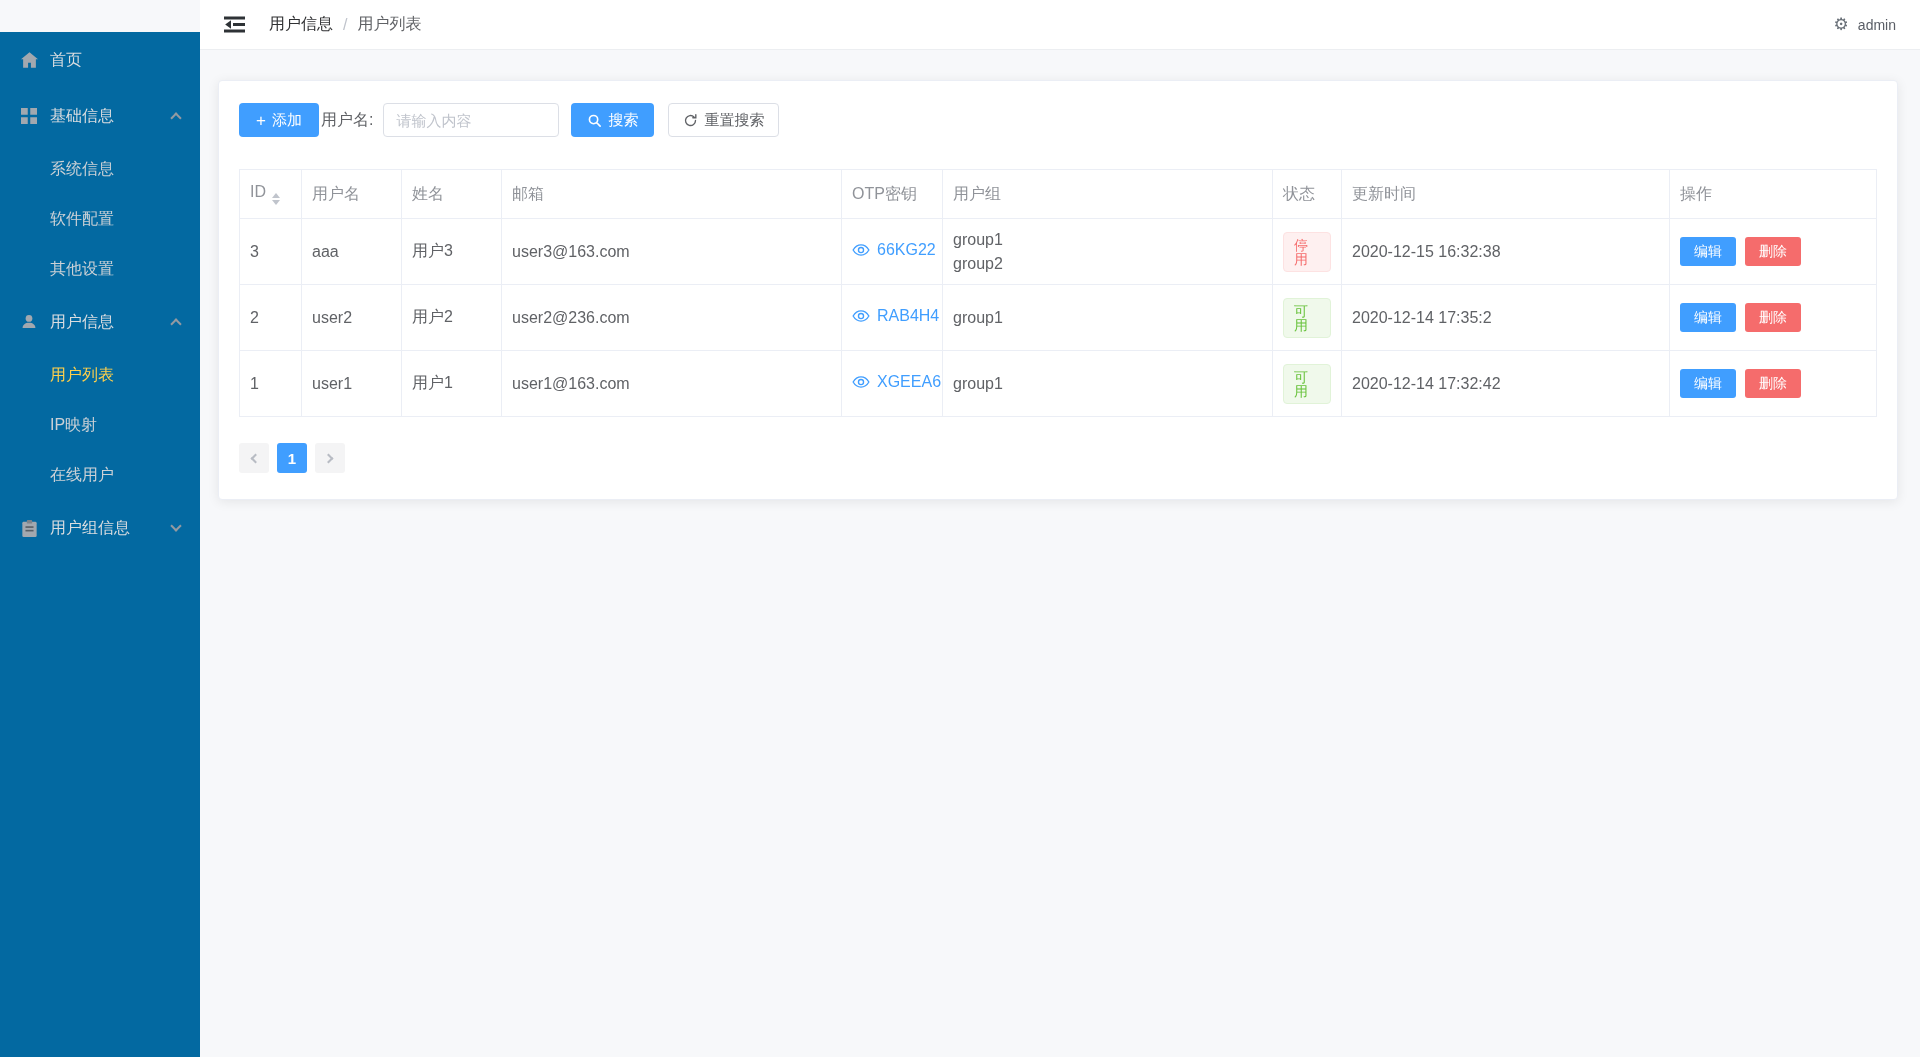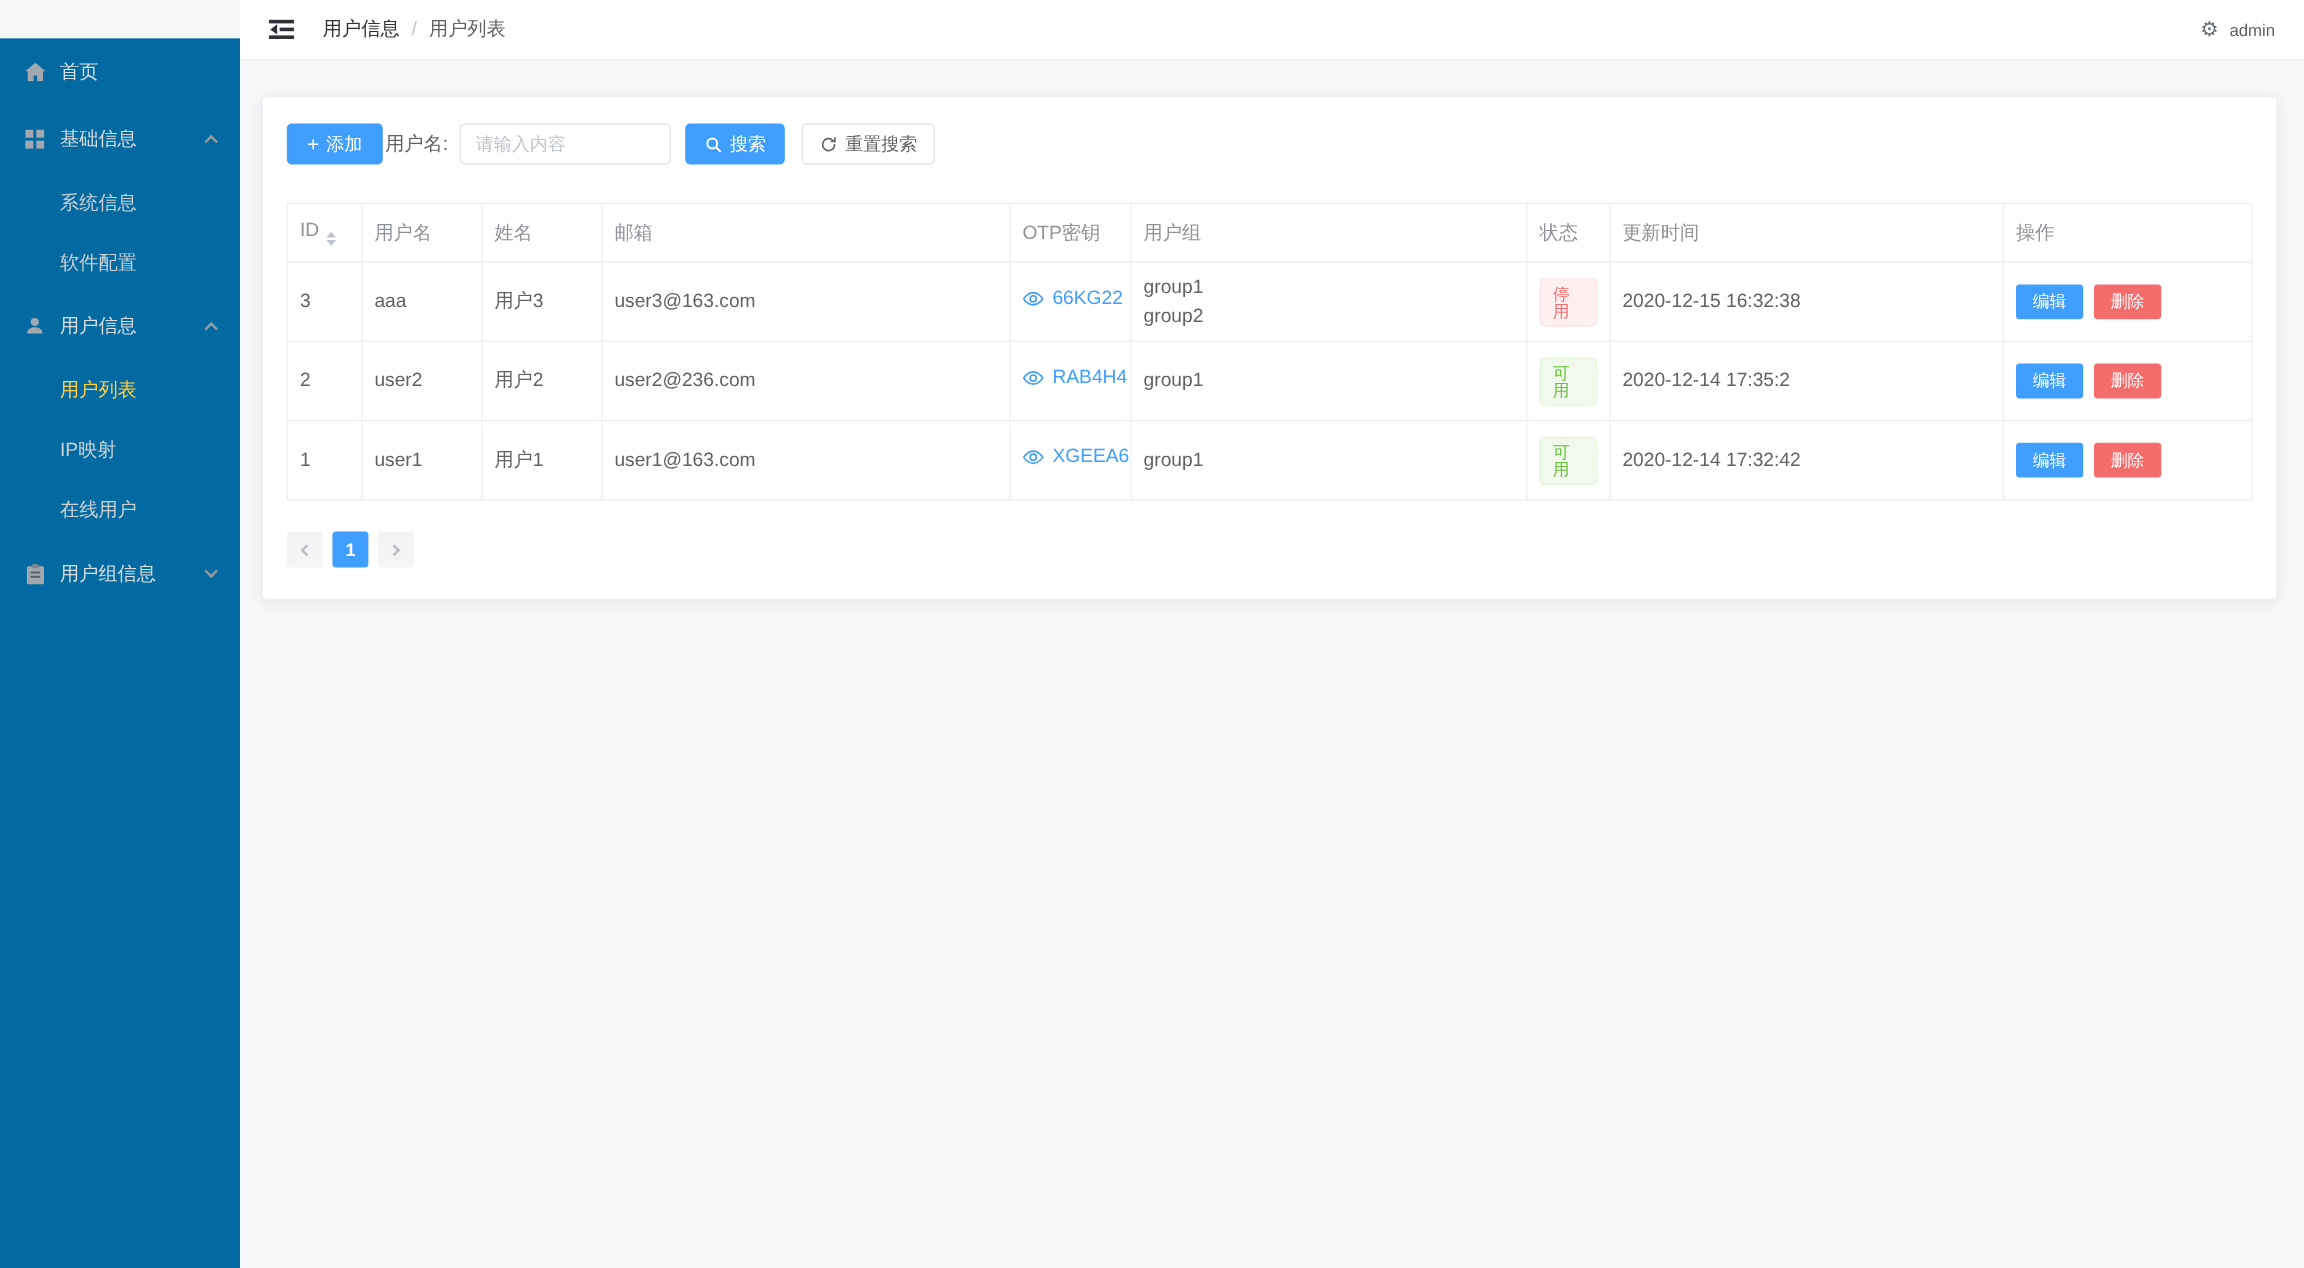--- a/index.html
+++ b/index.html
@@ -120,20 +120,21 @@
             <rect x="10.4" y="0" width="7.6" height="7.6"></rect>
             <rect x="0" y="10.4" width="7.6" height="7.6"></rect>
             <rect x="10.4" y="10.4" width="7.6" height="7.6"></rect>
           </svg>
         </span>
         <span class="mi-label">基础信息</span>
         <span class="chev up"></span>
       </div>
       <div class="submenu-item">系统信息</div>
       <div class="submenu-item">软件配置</div>
+      <div class="submenu-item">其他设置</div>
       <div class="menu-item">
         <span class="mi-icon">
           <svg width="16" height="16" viewBox="0 0 20 20" fill="#a2a8af">
             <circle cx="10" cy="5.5" r="4.2"></circle>
             <path d="M10 11c-4.8 0-8 2.6-8 6.5h16c0-3.9-3.2-6.5-8-6.5z"></path>
           </svg>
         </span>
         <span class="mi-label">用户信息</span>
         <span class="chev up"></span>
       </div>

